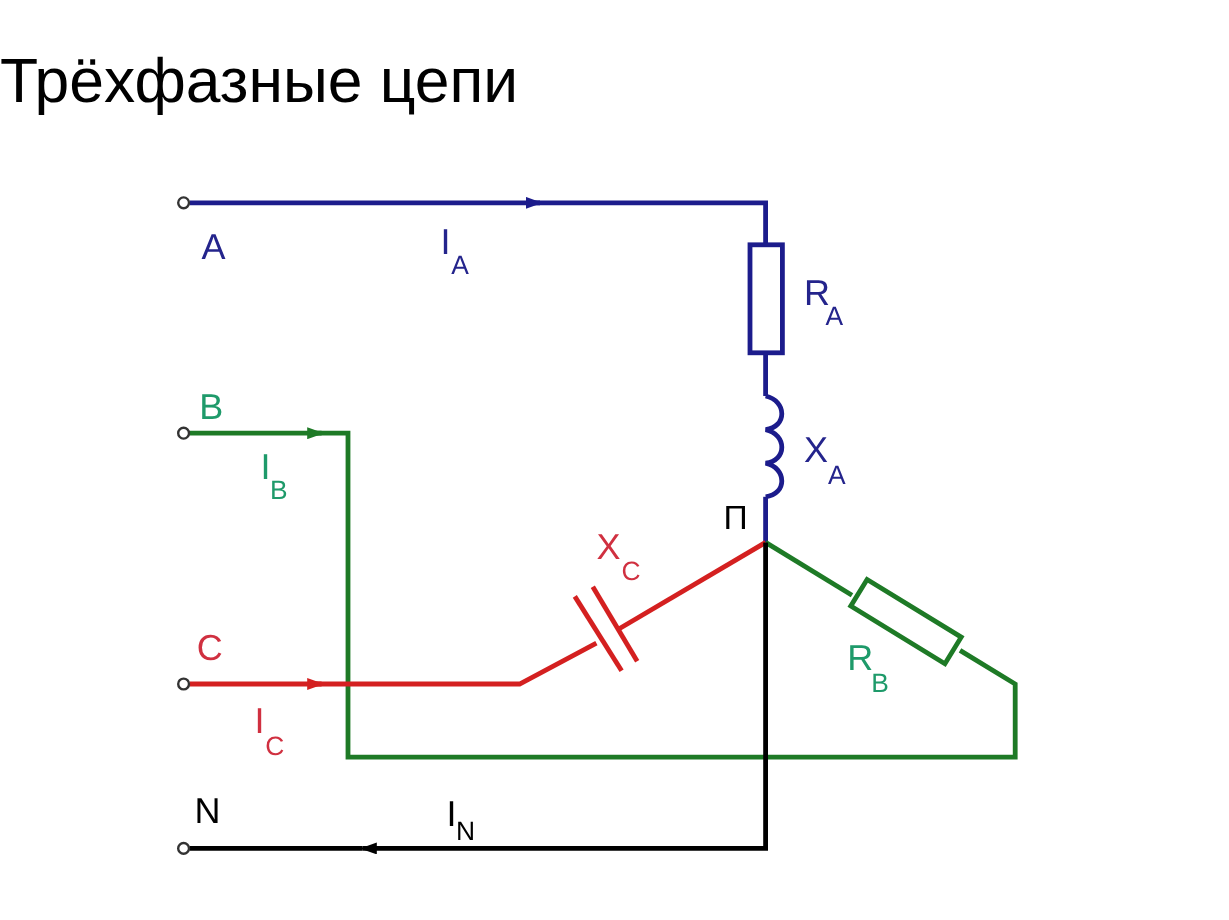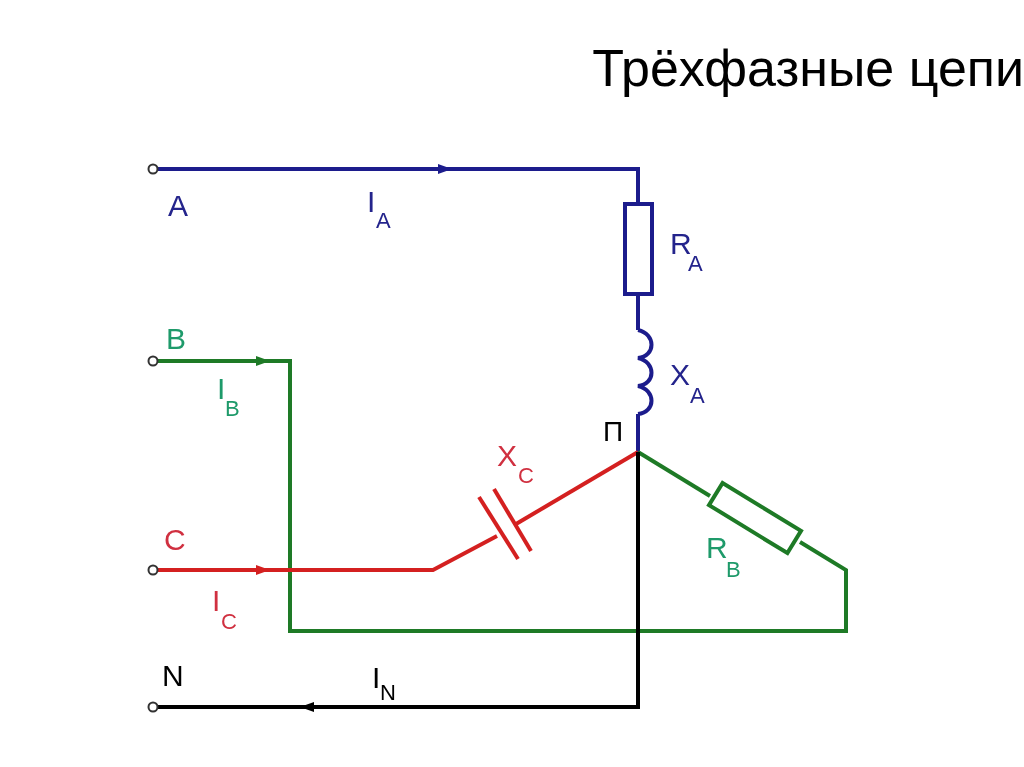--- a/index.html
+++ b/index.html
@@ -1,17 +1,17 @@
 <!DOCTYPE html>
 <html><head>
 <meta charset="utf-8">
 <style>
   html, body { margin: 0; padding: 0; background: #ffffff; }
   body { width: 1024px; height: 767px; position: relative; overflow: hidden; font-family: "Liberation Sans", sans-serif; }
-  .title { position: absolute; left: 0; top: 38px; width: 1024px; text-align: right; font-size: 52px; color: #000; font-family: "Liberation Sans", sans-serif; }
+  .title { position: absolute; left: 0; top: 38px; width: 1024px; text-align: left; font-size: 52px; color: #000; font-family: "Liberation Sans", sans-serif; }
   svg { position: absolute; left: 0; top: 0; }
   svg text { font-family: "Liberation Sans", sans-serif; }
 </style>
 </head>
 <body>
 
 <div class="title">Трёхфазные цепи</div>
 
 <svg width="1024" height="767" viewBox="0 0 1024 767">
   <defs>

